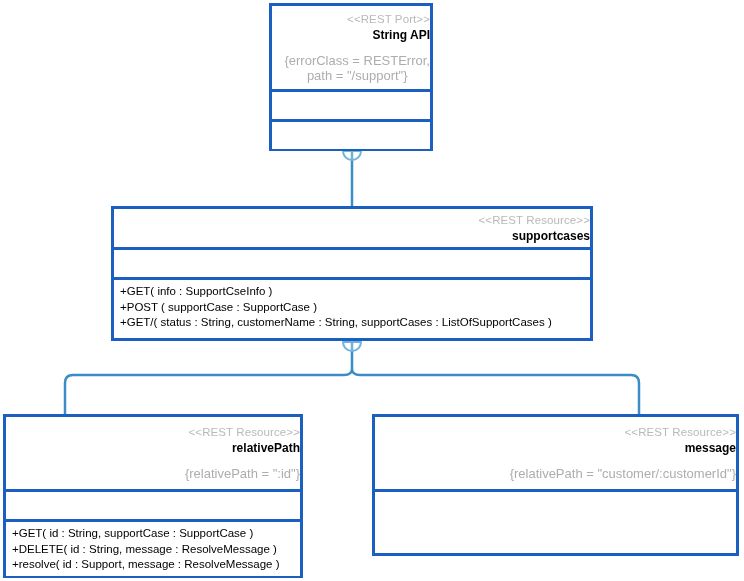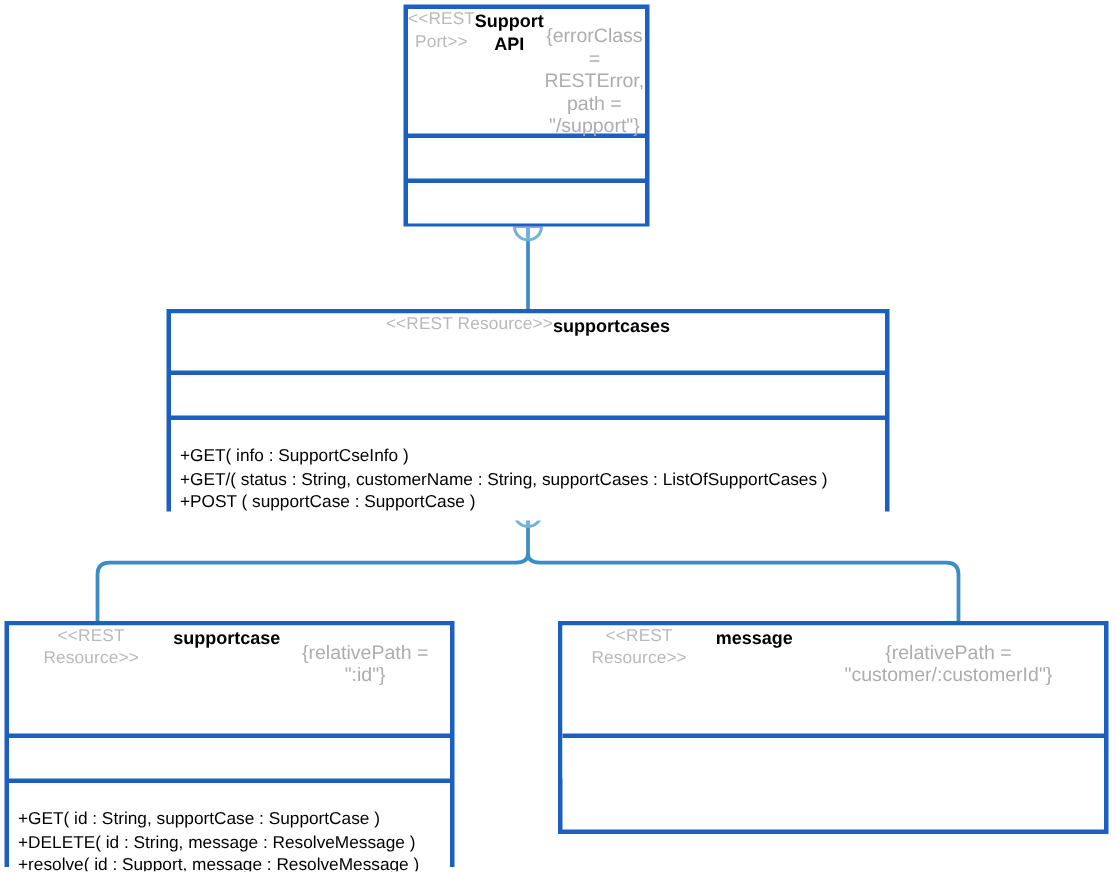--- a/index.html
+++ b/index.html
@@ -33,22 +33,23 @@
     z-index: 2;
   }
   .compartment {
     box-sizing: border-box;
     width: 100%;
     background: #ffffff;
   }
   .compartment.head {
     text-align: center;
     display: flex;
-    flex-direction: row;
+    flex-direction: column;
     justify-content: center;
+    align-items: flex-end;
   }
   .compartment.divider-top {
     border-top: 3px solid #1b5fc1;
   }
   .stereotype {
     color: #b9b9b9;
     font-size: 11.5px;
     line-height: 15px;
     letter-spacing: 0.1px;
   }
@@ -60,21 +61,21 @@
     margin-top: 1px;
   }
   .constraint {
     color: #adadad;
     font-size: 13px;
     line-height: 15px;
     margin-top: 10px;
     white-space: pre-line;
   }
   .ops {
-    padding: 17px 6px 3px 6px;
+    padding: 4px 6px 3px 6px;
   }
   .op-line {
     color: #000000;
     font-size: 11.5px;
     line-height: 15.5px;
     white-space: nowrap;
   }
   .empty-compartment {
     height: 30px;
   }
@@ -95,45 +96,45 @@
              M65,414 L65,383 Q65,375 73,375 L344,375 Q352,375 352,369
              Q352,375 360,375 L631,375 Q639,375 639,383 L639,414" fill="none" stroke="#3c8dc5" stroke-width="2.5" stroke-linecap="butt" stroke-linejoin="round"></path>
     <circle cx="352" cy="342" r="9" fill="#ffffff" fill-opacity="0.25" stroke="#6fb3dd" stroke-width="2"></circle>
     <line x1="352" y1="333" x2="352" y2="351" stroke="#6fb3dd" stroke-width="2"></line>
     <line x1="343" y1="342" x2="361" y2="342" stroke="#6fb3dd" stroke-width="2"></line>
   </svg>
 
   <div class="uml-box" style="left:269px; top:3px; width:164px; height:148px;">
     <div class="compartment head" style="height:83px;">
       <div class="stereotype">&lt;&lt;REST Port&gt;&gt;</div>
-      <div class="classname">Support API</div>
+      <div class="classname">String API</div>
       <div class="constraint">{errorClass = RESTError,
 path = "/support"}</div>
     </div>
     <div class="compartment divider-top empty-compartment"></div>
     <div class="compartment divider-top empty-compartment"></div>
   </div>
 
   <div class="uml-box" style="left:111px; top:206px; width:482px; height:135px;">
     <div class="compartment head" style="height:38px;">
       <div class="stereotype">&lt;&lt;REST Resource&gt;&gt;</div>
       <div class="classname">supportcases</div>
     </div>
     <div class="compartment divider-top empty-compartment"></div>
     <div class="compartment divider-top ops">
       <div class="op-line">+GET( info : SupportCseInfo )</div>
+      <div class="op-line">+POST ( supportCase : SupportCase )</div>
       <div class="op-line">+GET/( status : String, customerName : String, supportCases : ListOfSupportCases )</div>
-      <div class="op-line">+POST ( supportCase : SupportCase )</div>
     </div>
   </div>
 
   <div class="uml-box" style="left:3px; top:414px; width:300px; height:164px;">
     <div class="compartment head" style="height:72px;">
       <div class="stereotype">&lt;&lt;REST Resource&gt;&gt;</div>
-      <div class="classname">supportcase</div>
+      <div class="classname">relativePath</div>
       <div class="constraint">{relativePath = ":id"}</div>
     </div>
     <div class="compartment divider-top empty-compartment"></div>
     <div class="compartment divider-top ops">
       <div class="op-line">+GET( id : String, supportCase : SupportCase )</div>
       <div class="op-line">+DELETE( id : String, message : ResolveMessage )</div>
       <div class="op-line">+resolve( id : Support, message : ResolveMessage )</div>
     </div>
   </div>
 

